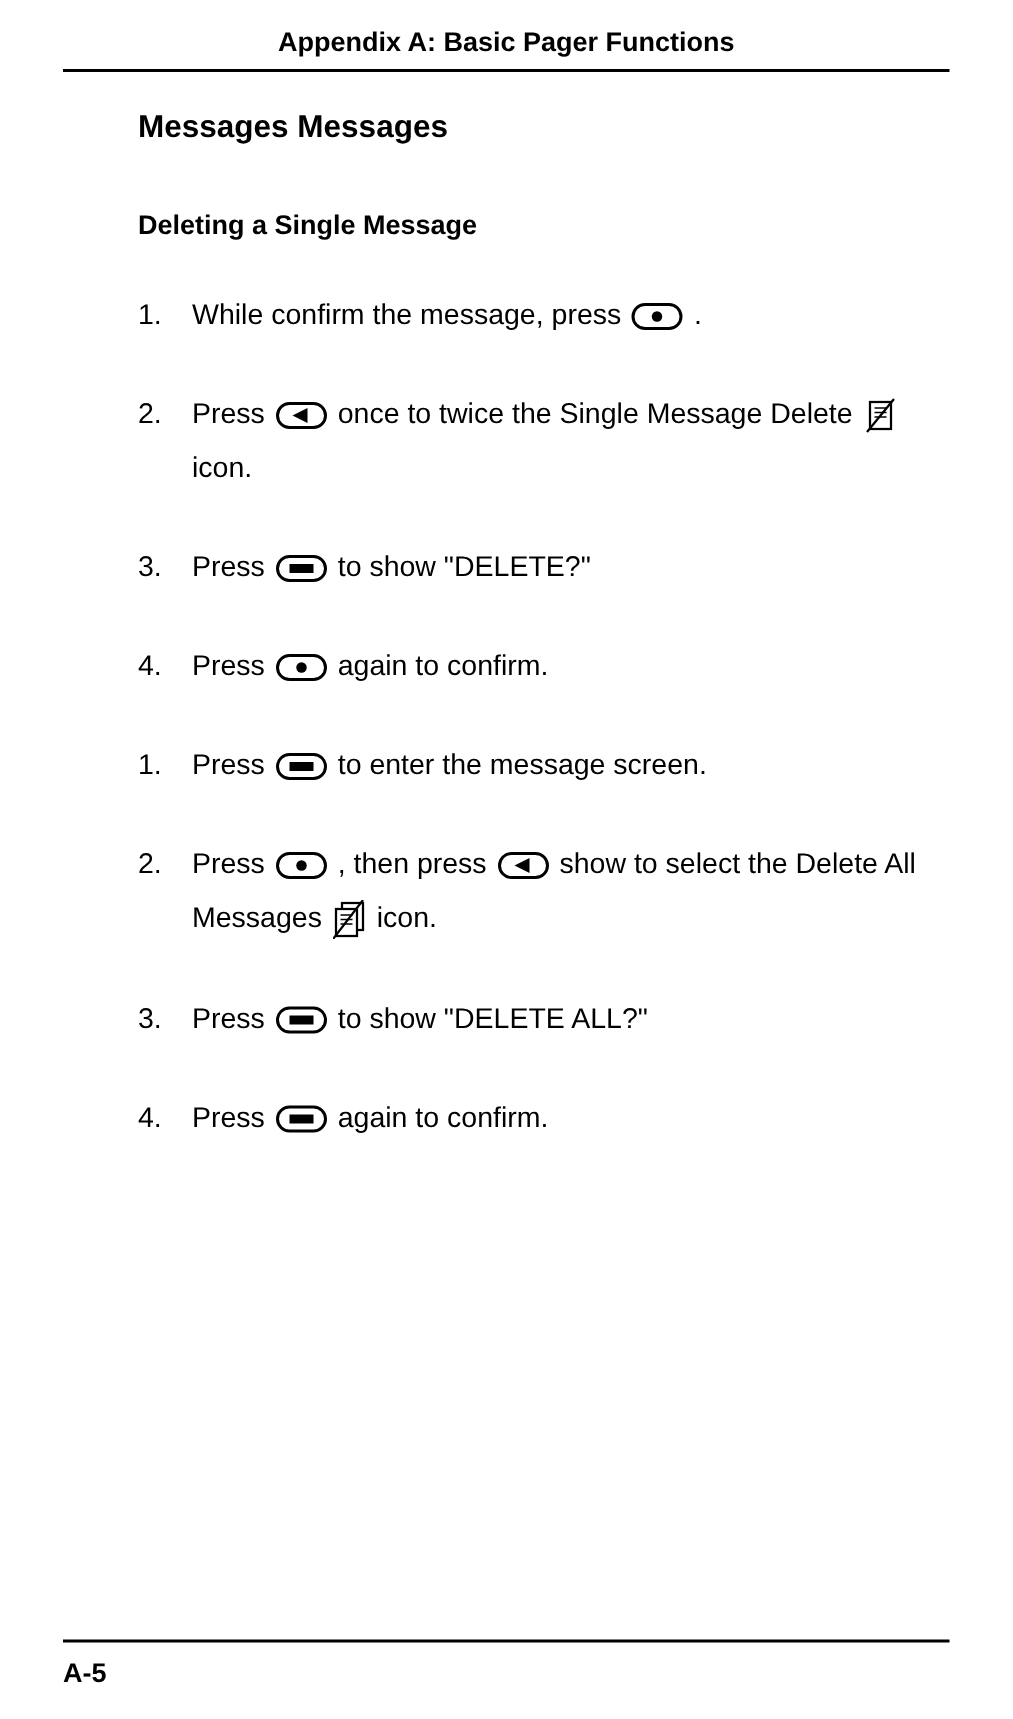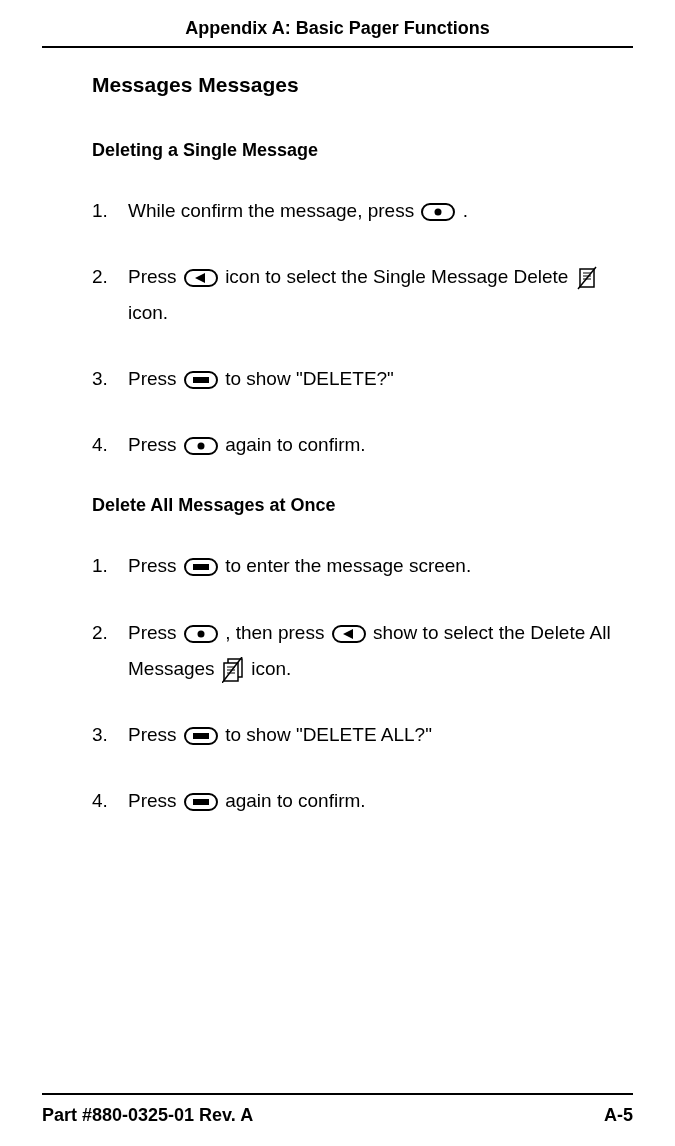--- a/index.html
+++ b/index.html
@@ -129,40 +129,39 @@
 
   <h2 class="section-title">Messages Messages</h2>
 
   <h3 class="subsection-title">Deleting a Single Message</h3>
 
   <ol>
     <li>
       <span>While confirm the message, press </span><span class="btn btn-dot"></span><span> .</span>
     </li>
     <li>
-      <span>Press </span><span class="btn btn-left"></span><span> icon to select the </span><span class="bold">Single Message Delete</span>
+      <span>Press </span><span class="btn btn-left"></span><span> once to twice the </span><span class="bold">Single Message Delete</span>
       <span class="icon-doc">
         <svg width="22" height="26" viewBox="0 0 22 26">
           <rect x="4" y="4" width="14" height="18" fill="none" stroke="#000" stroke-width="1.5"></rect>
           <line x1="7" y1="8" x2="15" y2="8" stroke="#000" stroke-width="1"></line>
           <line x1="7" y1="11" x2="15" y2="11" stroke="#000" stroke-width="1"></line>
           <line x1="7" y1="14" x2="15" y2="14" stroke="#000" stroke-width="1"></line>
           <line x1="2" y1="24" x2="20" y2="2" stroke="#000" stroke-width="1.5"></line>
         </svg>
       </span><span> icon.</span>
     </li>
     <li>
       <span>Press </span><span class="btn btn-bar"></span><span> to show "DELETE?"</span>
     </li>
     <li>
       <span>Press </span><span class="btn btn-dot"></span><span> again to confirm.</span>
     </li>
   </ol>
 
-  <h3 class="subsection-title">Delete All Messages at Once</h3>
 
   <ol>
     <li>
       <span>Press </span><span class="btn btn-bar"></span><span> to enter the message screen.</span>
     </li>
     <li>
       <span>Press </span><span class="btn btn-dot"></span><span> , then press </span><span class="btn btn-left"></span><span> show to select the </span><span class="bold">Delete All Messages</span>
       <span class="icon-doc">
         <svg width="22" height="26" viewBox="0 0 22 26">
           <rect x="6" y="2" width="14" height="18" fill="#fff" stroke="#000" stroke-width="1.5"></rect>
@@ -178,15 +177,14 @@
       <span>Press </span><span class="btn btn-bar"></span><span> to show "DELETE ALL?"</span>
     </li>
     <li>
       <span>Press </span><span class="btn btn-bar"></span><span> again to confirm.</span>
     </li>
   </ol>
 
 </div>
 
 <div class="footer">
-  <span>Part #880-0325-01 Rev. A</span>
   <span>A-5</span>
 </div>
 
 </body></html>

